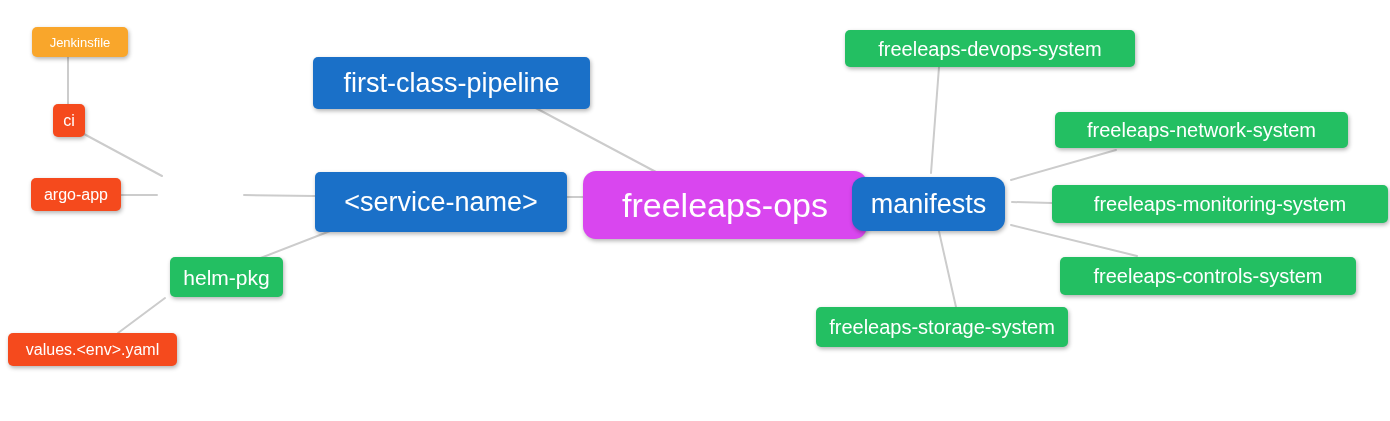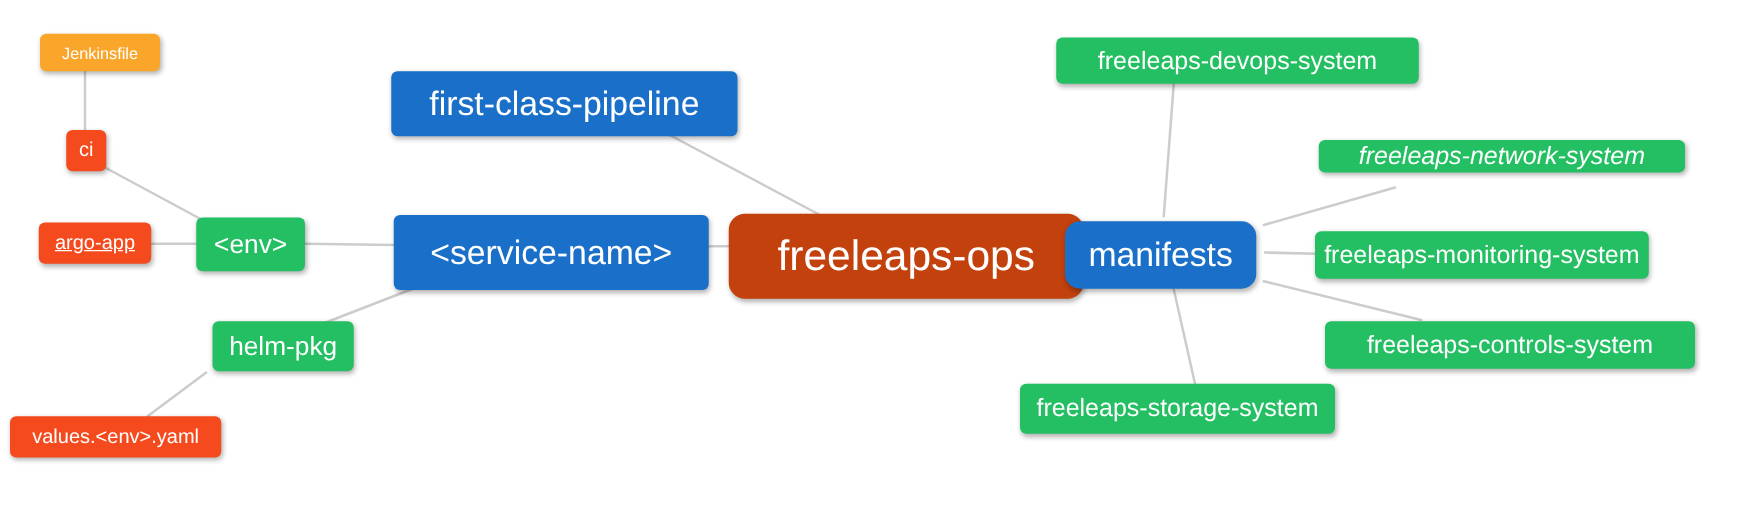--- a/index.html
+++ b/index.html
@@ -57,28 +57,27 @@
       <line x1="567" y1="197" x2="583" y2="197" stroke="#cccccc"></line>
       <line x1="500" y1="89" x2="656" y2="172" stroke="#cccccc"></line>
       <line x1="847" y1="204" x2="852" y2="204" stroke="#cccccc"></line>
       <line x1="939" y1="67" x2="931" y2="173" stroke="#cccccc"></line>
       <line x1="1011" y1="180" x2="1116" y2="150" stroke="#cccccc"></line>
       <line x1="1012" y1="202" x2="1052" y2="203" stroke="#cccccc"></line>
       <line x1="1011" y1="225" x2="1137" y2="256" stroke="#cccccc"></line>
       <line x1="938" y1="227" x2="956" y2="307" stroke="#cccccc"></line>
     </svg>
 
-<div class="node" style="left: 583px; top: 171px; width: 284px; height: 68px; font-size: 34px; background: #c2410c; border-radius: 13px;">freeleaps-ops</div>
+<div class="node" style="left: 583px; top: 171px; width: 284px; height: 68px; font-size: 34px; background: #d946ef; border-radius: 13px;">freeleaps-ops</div>
     <div class="node" style="left: 313px; top: 37px; width: 277px; height: 52px; font-size: 27px; background: rgb(26, 112, 200); margin-top: 20px;">first-class-pipeline</div>
     <div class="node" style="left: 315px; top: 172px; width: 252px; height: 60px; font-size: 27px; background: rgb(26, 112, 200);">&lt;service-name&gt;</div>
     <div class="node" style="left: 852px; top: 177px; width: 153px; height: 54px; font-size: 27px; background: rgb(26, 112, 200); border-radius: 12px;">manifests</div>
-    <div class="node" style="left: 157px; top: 174px; width: 87px; height: 43px; font-size: 21px; background: rgb(35, 191, 98);">&lt;env&gt;</div>
     <div class="node" style="left: 146px; top: 257px; width: 113px; height: 40px; font-size: 21px; background: rgb(35, 191, 98); margin-left: 24px;">helm-pkg</div>
     <div class="node" style="left: 53px; top: 104px; width: 32px; height: 33px; font-size: 16px; background: rgb(245, 74, 29);">ci</div>
-    <div class="node" style="left: 31px; top: 178px; width: 90px; height: 33px; font-size: 16px; background: rgb(245, 74, 29); text-decoration: underline;">argo-app</div>
+    <div class="node" style="left: 31px; top: 178px; width: 90px; height: 33px; font-size: 16px; background: rgb(245, 74, 29);">argo-app</div>
     <div class="node" style="left: 8px; top: 333px; width: 169px; height: 33px; font-size: 16px; background: rgb(245, 74, 29);">values.&lt;env&gt;.yaml</div>
     <div class="node" style="left: 20px; top: 27px; width: 96px; height: 30px; font-size: 13px; background: rgb(249, 166, 43); margin-left: 12px;">Jenkinsfile</div>
     <div class="node" style="left: 797px; top: 30px; width: 290px; height: 37px; font-size: 20px; background: rgb(35, 191, 98); margin-left: 48px;">freeleaps-devops-system</div>
-    <div class="node" style="left: 1055px; top: 112px; width: 293px; height: 26px; font-size: 20px; background: rgb(35, 191, 98); font-style: italic;">freeleaps-network-system</div>
-    <div class="node" style="left: 1052px; top: 185px; width: 267px; height: 38px; font-size: 20px; background: rgb(35, 191, 98);">freeleaps-monitoring-system</div>
+    <div class="node" style="left: 1055px; top: 112px; width: 293px; height: 36px; font-size: 20px; background: rgb(35, 191, 98);">freeleaps-network-system</div>
+    <div class="node" style="left: 1052px; top: 185px; width: 336px; height: 38px; font-size: 20px; background: rgb(35, 191, 98);">freeleaps-monitoring-system</div>
     <div class="node" style="left: 1060px; top: 257px; width: 296px; height: 38px; font-size: 20px; background: rgb(35, 191, 98);">freeleaps-controls-system</div>
     <div class="node" style="left: 816px; top: 307px; width: 252px; height: 40px; font-size: 20px; background: rgb(35, 191, 98);">freeleaps-storage-system</div>
   </div>
 
 </body></html>

